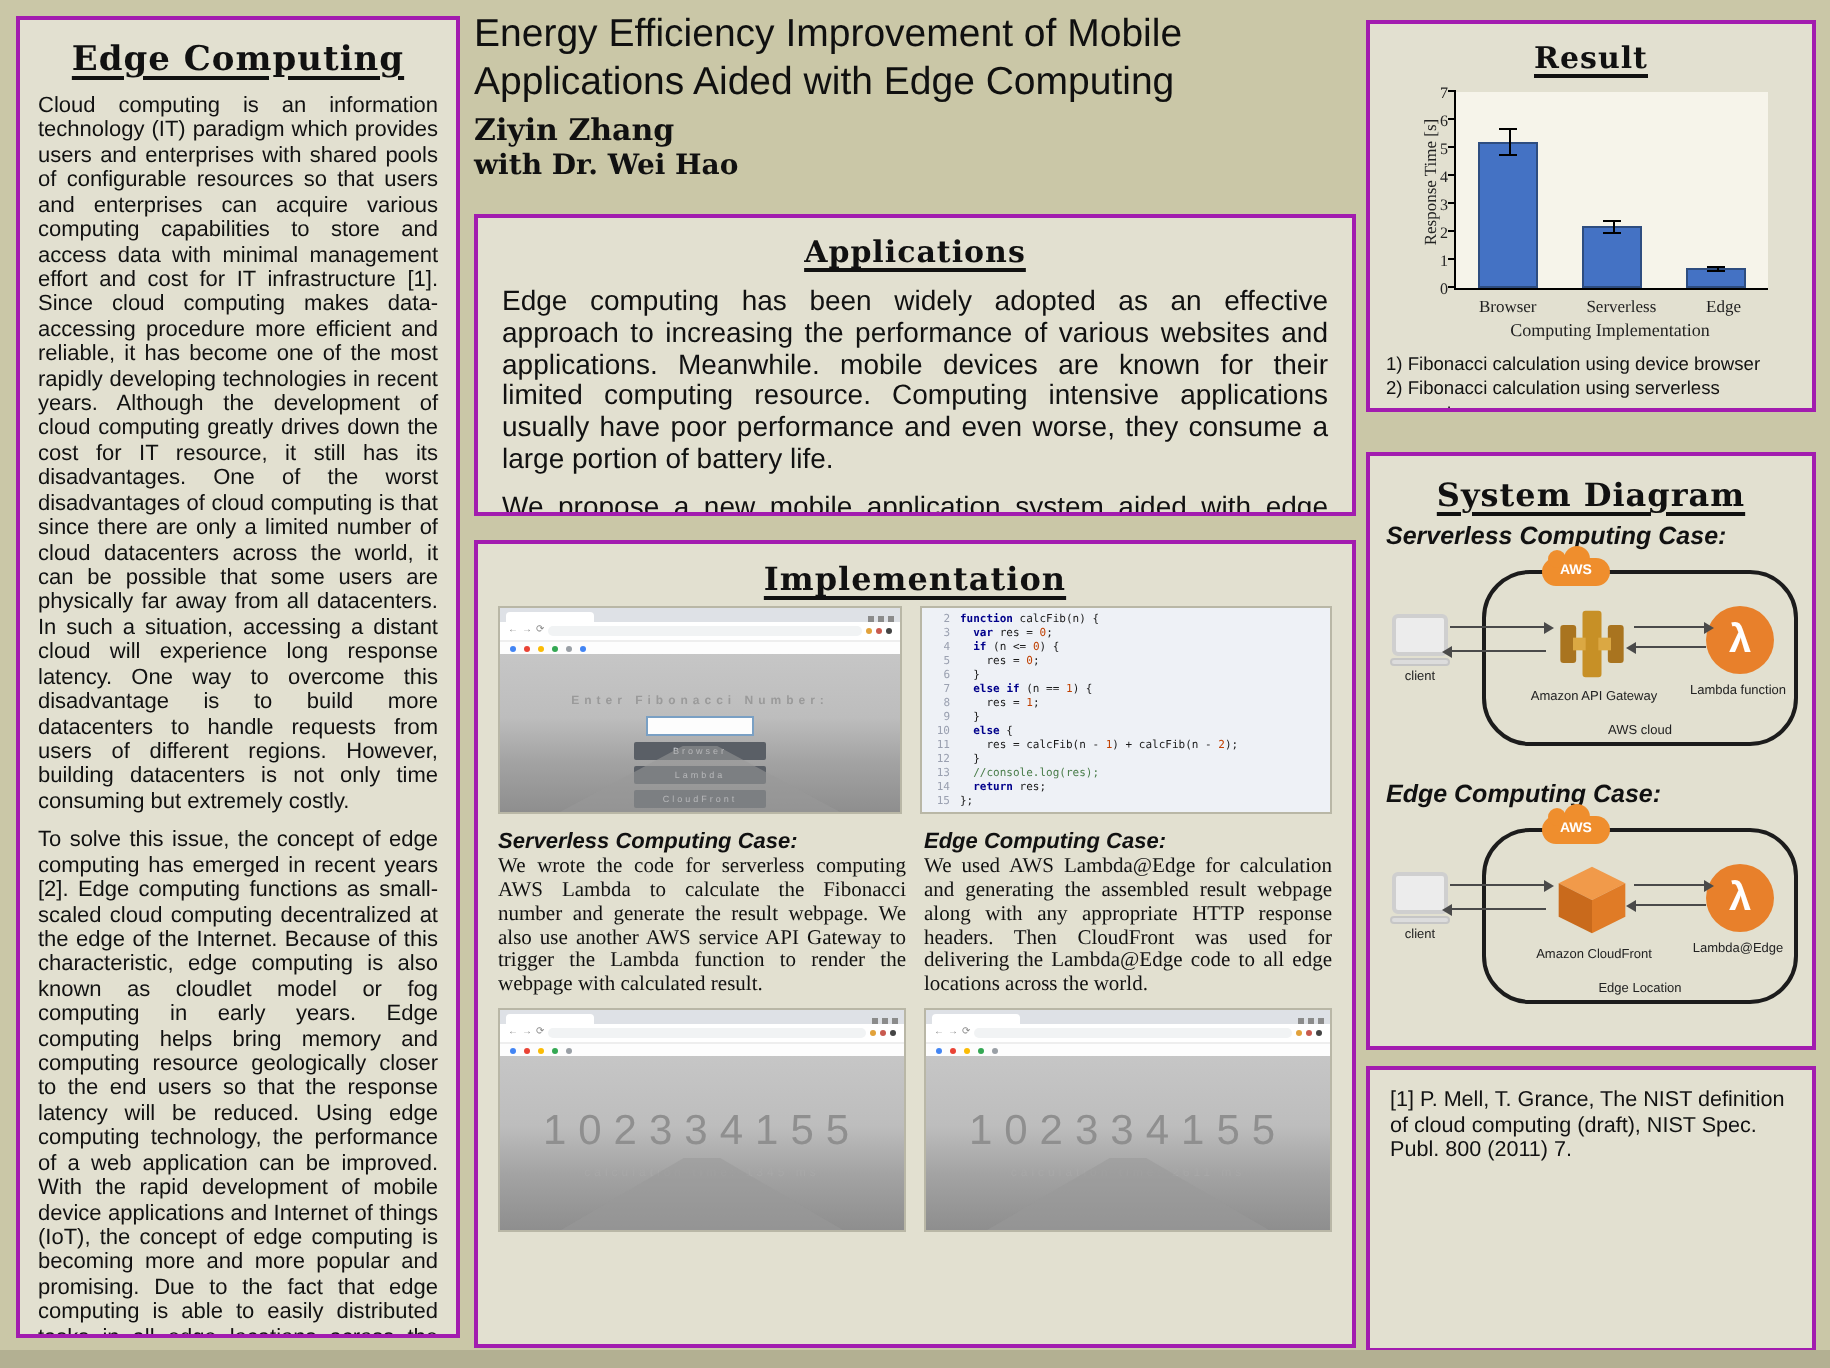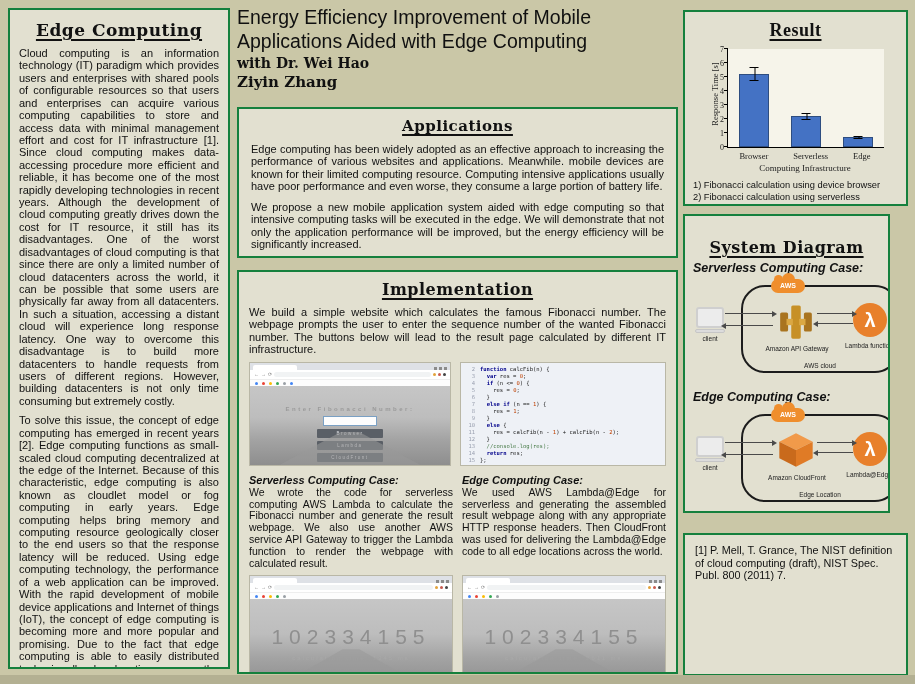--- a/index.html
+++ b/index.html
@@ -3,41 +3,41 @@
 <meta charset="utf-8">
 <style>
   html,body{margin:0;padding:0;}
   body{
     width:915px;height:684px;position:relative;overflow:hidden;
     background:#cac7a7;
     font-family:"Liberation Sans", sans-serif;color:#111;
   }
   .bottom-strip{position:absolute;left:0;bottom:0;width:915px;height:9px;background:#b3b092;}
   .panel{
-    position:absolute;background:#e2e0d0;border:2px solid #15803d;
+    position:absolute;background:#e2e0d0;border:2px solid #a21caf;
     box-sizing:border-box;overflow:hidden;
   }
   .phead{
     font-family:"DejaVu Serif", serif;font-weight:700;text-align:center;
     text-decoration:underline;text-decoration-thickness:2px;text-underline-offset:3px;
     letter-spacing:.5px;margin:6px 0 4px 0;
   }
   .jtext{text-align:justify;line-height:1.13;}
   
   #panel-edge{left:8px;top:8px;width:222px;height:661px;padding:4px 9px;}
   #panel-edge .phead{font-size:17px;}
   #panel-edge p{font-size:11px;margin:7px 0;}
   
   #title-block{position:absolute;left:237px;top:6px;width:441px;}
   #poster-title{font-size:19.5px;line-height:1.22;color:#101010;}
   #poster-author{font-family:"DejaVu Serif", serif;font-weight:700;font-size:15px;margin-top:2px;}
   #poster-advisor{font-family:"DejaVu Serif", serif;font-weight:700;font-size:14px;margin-top:1px;}
   #panel-intro{left:237px;top:107px;width:441px;height:151px;padding:2px 12px;}
   #panel-intro .phead{font-size:15px;}
-  #panel-intro p{font-size:11px;margin:8px 0;}
+  #panel-intro p{font-size:14px;margin:8px 0;}
   #panel-impl{left:237px;top:270px;width:441px;height:404px;padding:2px 10px;}
   #panel-impl .phead{font-size:16px;}
   #panel-impl .impl-intro{font-size:11px;margin:7px 0 6px 0;}
   .impl-row{display:flex;gap:9px;}
   
   .shot{flex:1;background:#fff;border:1px solid #b9b7a6;box-sizing:border-box;position:relative;overflow:hidden;}
   .bc-top{height:7px;background:#dee1e6;display:flex;align-items:flex-end;padding:0 3px;}
   .bc-tab{width:44px;height:5px;background:#fff;border-radius:2px 2px 0 0;}
   .bc-winbtns{margin-left:auto;display:flex;gap:2px;align-items:center;}
   .bc-winbtns i{width:3px;height:3px;background:#8b8b8b;display:block;}
@@ -64,45 +64,45 @@
     font-family:"DejaVu Sans Mono", monospace;font-size:5.5px;line-height:7px;
     padding:3px 2px;overflow:hidden;}
   .code-line{display:flex;white-space:pre;}
   .code-line .ln{width:12px;text-align:right;color:#9aa0b0;margin-right:5px;flex:none;}
   .code-line .src{color:#1a1a1a;}
   .kw{color:#00008b;font-weight:700;}
   .num{color:#c04000;}
   .cmt{color:#4a7d4a;}
   .case-col{flex:1;}
   .case-head{font-size:11px;font-weight:700;font-style:italic;margin:2px 0 1px 0;}
-  .case-text{font-size:10.5px;}
+  .case-text{font-size:10.5px;font-family:Liberation Serif, serif;}
   
   #panel-result{left:683px;top:10px;width:225px;height:196px;padding:2px 8px;}
-  #panel-result .phead{font-size:18px;font-family:Liberation Serif, serif;}
+  #panel-result .phead{font-size:15px;}
   .chart{position:relative;width:205px;height:130px;margin:2px auto 0 auto;
     font-family:"Liberation Serif", serif;}
   .chart-plot{position:absolute;left:34px;top:4px;width:156px;height:98px;
     border-left:1px solid #000;border-bottom:1px solid #000;background:#f6f4ea;
     display:flex;align-items:flex-end;justify-content:space-around;}
   .ytick{position:absolute;right:2px;font-size:8px;color:#222;width:10px;text-align:right;}
   .yaxis{position:absolute;left:20px;top:4px;width:13px;height:98px;}
   .ytickmark{position:absolute;left:-4px;width:4px;height:1px;background:#000;}
   .chart-ylabel{position:absolute;left:-23px;top:44px;width:90px;font-size:8.5px;color:#222;
     transform:rotate(-90deg);text-align:center;}
   .bar-slot{position:relative;width:33%;height:100%;display:flex;align-items:flex-end;justify-content:center;}
   .bar{width:30px;border:1px solid #2e4d80;box-sizing:border-box;}
   .errbar{position:absolute;left:50%;transform:translateX(-50%);width:9px;}
   .errbar::before,.errbar::after{content:"";position:absolute;left:0;right:0;height:1px;background:#000;}
   .errbar::before{top:0;} .errbar::after{bottom:0;}
   .errbar .stem{position:absolute;left:50%;top:0;bottom:0;width:1px;background:#000;}
   .chart-xcats{position:absolute;left:34px;top:106px;width:156px;display:flex;justify-content:space-around;
     font-size:8.5px;color:#222;}
   .chart-xlabel{position:absolute;left:34px;top:118px;width:156px;text-align:center;font-size:9px;color:#222;}
   .cases{font-size:9.3px;line-height:1.32;margin-top:4px;}
-  #panel-sysdiag{left:683px;top:214px;width:207px;height:299px;padding:16px 8px;}
+  #panel-sysdiag{left:683px;top:226px;width:225px;height:299px;padding:4px 8px;}
   #panel-sysdiag .phead{font-size:16px;}
   .sd-head{font-size:12.5px;font-weight:700;font-style:italic;margin:3px 0 2px 0;}
   .sd-diagram{position:relative;height:110px;}
   .sd-box{position:absolute;left:48px;top:8px;width:158px;height:88px;
     border:2px solid #1c1c1c;border-radius:24px;box-sizing:border-box;}
   .sd-box-label{position:absolute;left:0;right:0;bottom:2px;text-align:center;font-size:6.5px;color:#222;}
   .laptop{position:absolute;left:2px;top:30px;width:30px;}
   .laptop .screen{width:24px;height:17px;background:#ececec;border:2px solid #cfcfcf;border-radius:3px;margin:0 auto;}
   .laptop .base{width:30px;height:4px;background:#dcdcdc;border-radius:2px;margin-top:1px;border:1px solid #c6c6c6;box-sizing:border-box;}
   .sd-label{position:absolute;font-size:6.5px;color:#222;text-align:center;}
@@ -126,33 +126,32 @@
 <body>
 
 <div class="panel" id="panel-edge">
   <div class="phead">Edge Computing</div>
   <p class="jtext">Cloud computing is an information technology (IT) paradigm which provides users and enterprises with shared pools of configurable resources so that users and enterprises can acquire various computing capabilities to store and access data with minimal management effort and cost for IT infrastructure [1]. Since cloud computing makes data-accessing procedure more efficient and reliable, it has become one of the most rapidly developing technologies in recent years. Although the development of cloud computing greatly drives down the cost for IT resource, it still has its disadvantages. One of the worst disadvantages of cloud computing is that since there are only a limited number of cloud datacenters across the world, it can be possible that some users are physically far away from all datacenters. In such a situation, accessing a distant cloud will experience long response latency. One way to overcome this disadvantage is to build more datacenters to handle requests from users of different regions. However, building datacenters is not only time consuming but extremely costly.</p>
   <p class="jtext">To solve this issue, the concept of edge computing has emerged in recent years [2]. Edge computing functions as small-scaled cloud computing decentralized at the edge of the Internet. Because of this characteristic, edge computing is also known as cloudlet model or fog computing in early years. Edge computing helps bring memory and computing resource geologically closer to the end users so that the response latency will be reduced. Using edge computing technology, the performance of a web application can be improved. With the rapid development of mobile device applications and Internet of things (IoT), the concept of edge computing is becoming more and more popular and promising. Due to the fact that edge computing is able to easily distributed tasks in all edge locations across the world and it is capable of handling light-to-medium computing burden tasks, many researchers believe it will help accelerate the performance of mobile application and IoT, while saving the energy for those devices.</p>
 </div>
 
 <div id="title-block">
   <div id="poster-title">Energy Efficiency Improvement of Mobile Applications Aided with Edge Computing</div>
+  <div id="poster-author">Ziyin Zhang</div>
   <div id="poster-advisor">with Dr. Wei Hao</div>
-  <div id="poster-author">Ziyin Zhang</div>
 </div>
 
 <div class="panel" id="panel-intro">
   <div class="phead">Applications</div>
   <p class="jtext">Edge computing has been widely adopted as an effective approach to increasing the performance of various websites and applications. Meanwhile. mobile devices are known for their limited computing resource. Computing intensive applications usually have poor performance and even worse, they consume a large portion of battery life.</p>
   <p class="jtext">We propose a new mobile application system aided with edge computing so that intensive computing tasks will be executed in the edge. We will demonstrate that not only the application performance will be improved, but the energy efficiency will be significantly increased.</p>
 </div>
 
 <div class="panel" id="panel-impl">
   <div class="phead">Implementation</div>
-  <p class="jtext impl-intro">We build a simple website which calculates the famous Fibonacci number. The webpage prompts the user to enter the sequence number of the wanted Fibonacci number. The buttons below will lead to the result page calculated by different IT infrastructure.</p>
 
   <div class="impl-row" style="height:104px;">
 
     <div class="shot">
       <div class="bc-top">
         <div class="bc-tab"></div>
         <div class="bc-winbtns">
             <i></i>
             <i></i>
             <i></i>
@@ -204,21 +203,21 @@
       </div>
   </div>
 
   <div class="impl-row" style="margin-top:6px;">
     <div class="case-col">
       <div class="case-head">Serverless Computing Case:</div>
       <div class="case-text jtext">We wrote the code for serverless computing AWS Lambda to calculate the Fibonacci number and generate the result webpage. We also use another AWS service API Gateway to trigger the Lambda function to render the webpage with calculated result.</div>
     </div>
     <div class="case-col">
       <div class="case-head">Edge Computing Case:</div>
-      <div class="case-text jtext">We used AWS Lambda@Edge for serverless and generating the assembled result webpage along with any appropriate HTTP response headers. Then CloudFront was used for delivering the Lambda@Edge code to all edge locations across the world.</div>
+      <div class="case-text jtext">We used AWS Lambda@Edge for calculation and generating the assembled result webpage along with any appropriate HTTP response headers. Then CloudFront was used for delivering the Lambda@Edge code to all edge locations across the world.</div>
     </div>
   </div>
 
   <div class="impl-row" style="margin-top:5px;height:112px;">
     <div class="shot">
       <div class="bc-top">
           <div class="bc-tab"></div>
           <div class="bc-winbtns">
             <i></i>
             <i></i>
@@ -319,21 +318,21 @@
           <div class="errbar" style="bottom: 8.4px; height: 2.8px;">
             <div class="stem"></div>
           </div>
         </div>
       </div>
     <div class="chart-xcats" id="xcats">
         <div>Browser</div>
         <div>Serverless</div>
         <div>Edge</div>
       </div>
-    <div class="chart-xlabel">Computing Infrastructure</div>
+    <div class="chart-xlabel">Computing Implementation</div>
   </div>
   <div class="cases">
     <div>1) Fibonacci calculation using device browser</div>
     <div>2) Fibonacci calculation using serverless computing</div>
 
   </div>
 </div>
 
 <div class="panel" id="panel-sysdiag">
   <div class="phead">System Diagram</div>

